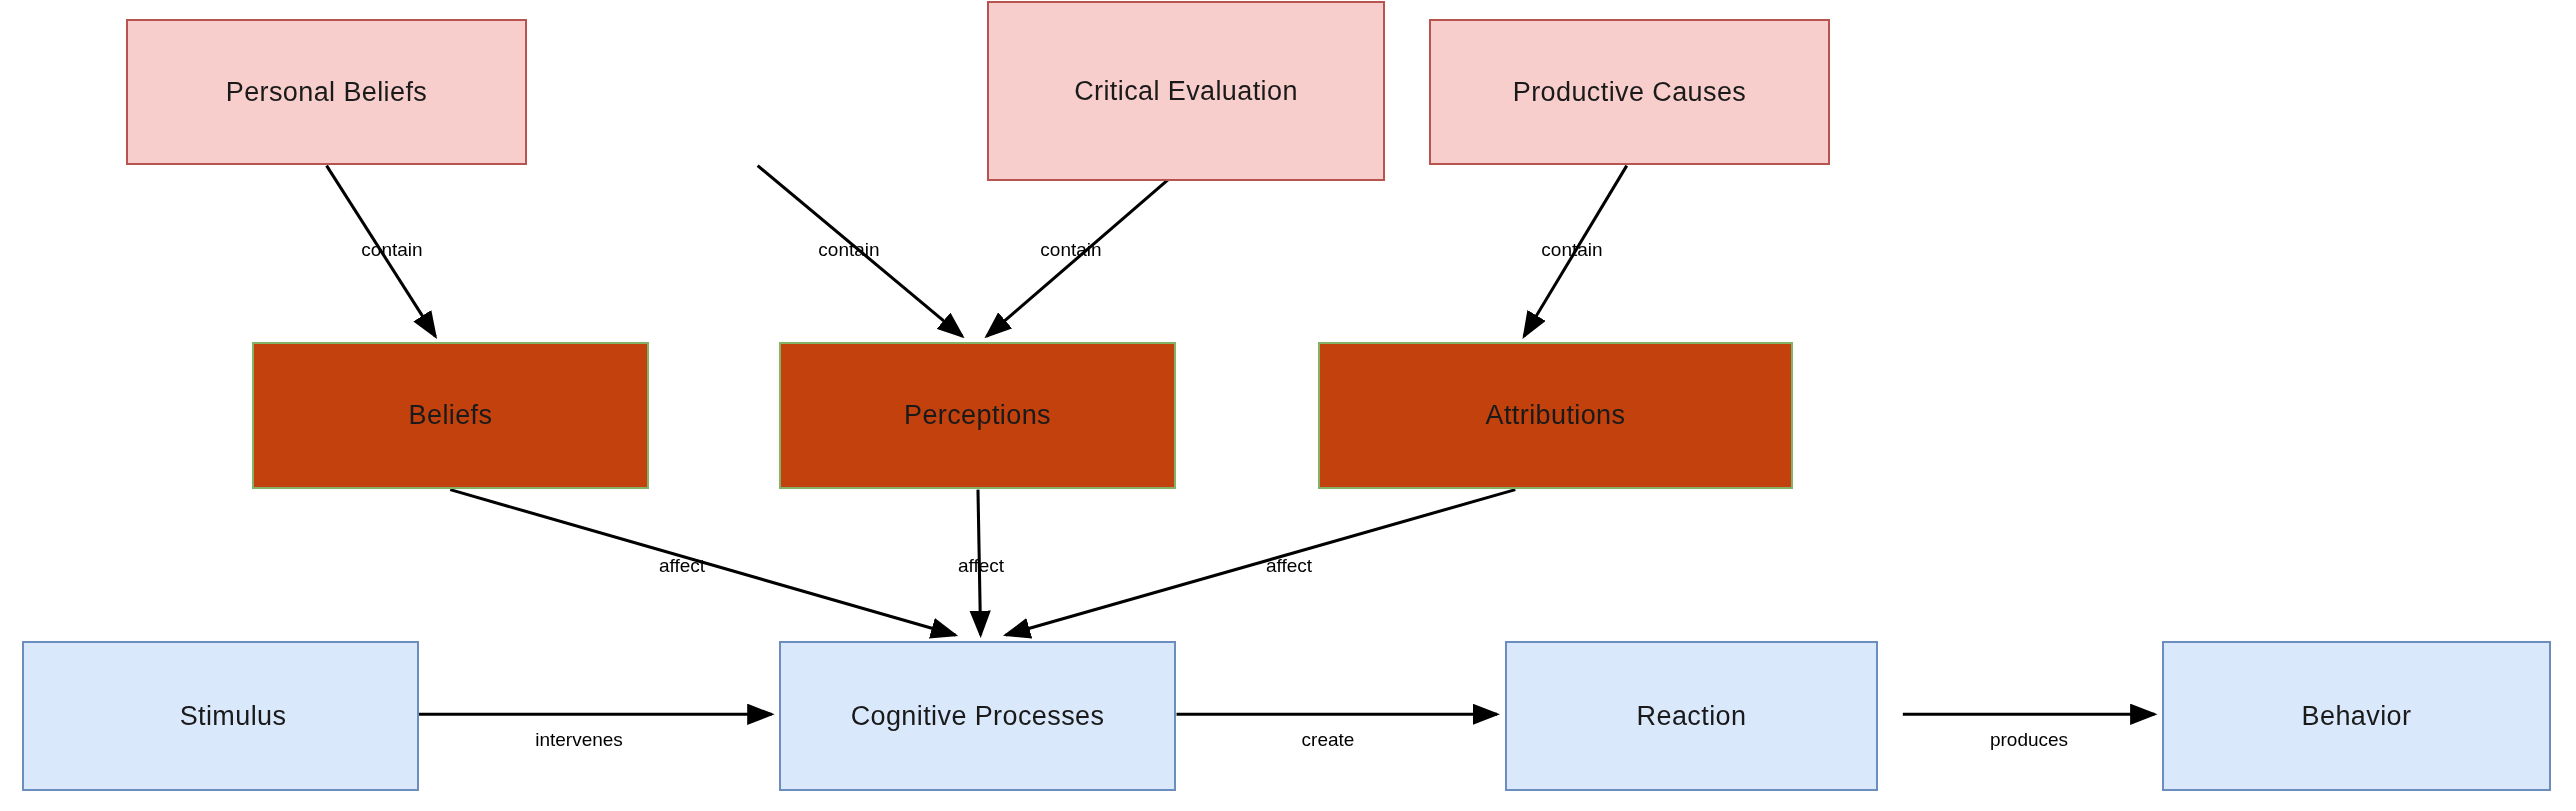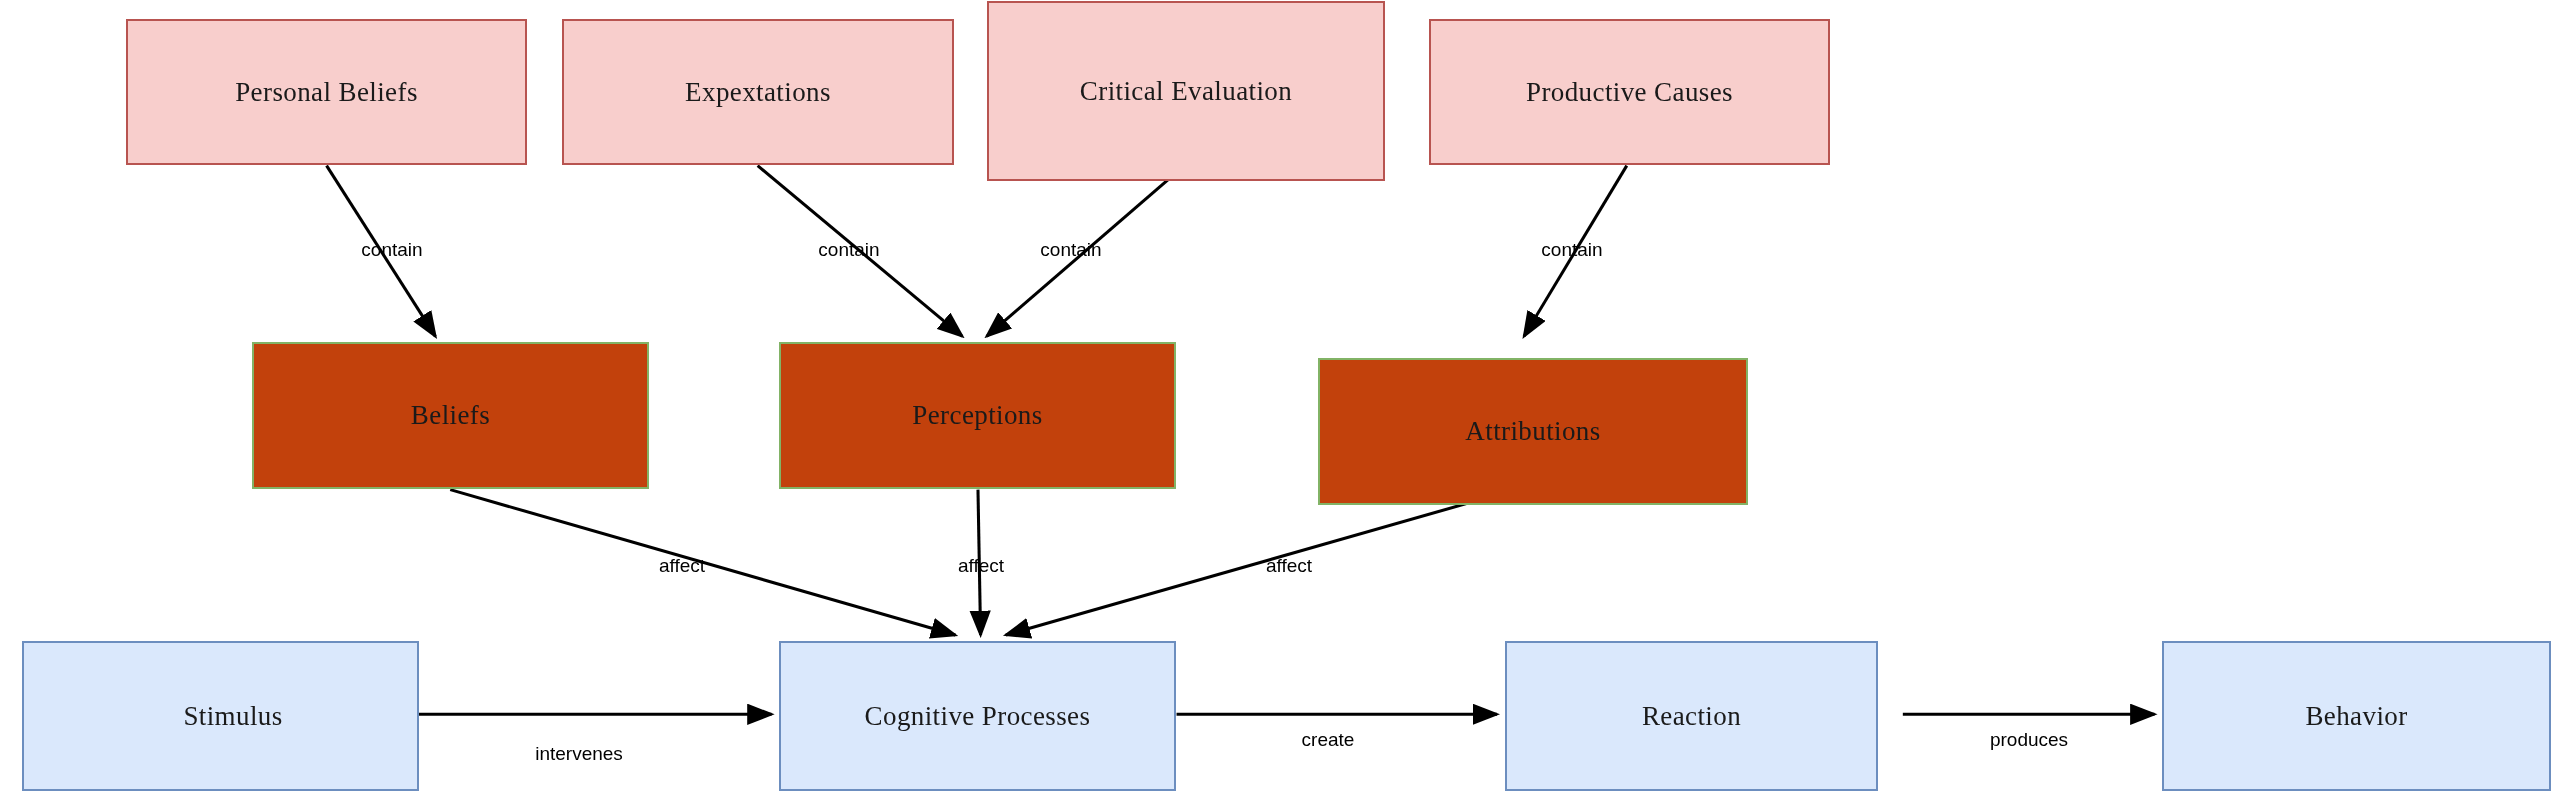--- a/index.html
+++ b/index.html
@@ -19,21 +19,20 @@
   .node {
     position: absolute;
     box-sizing: border-box;
     display: flex;
     align-items: center;
     justify-content: center;
     text-align: center;
     font-size: 27px;
     color: #1a1a1a;
     letter-spacing: 0.4px;
-    font-family: Liberation Serif, serif;
   }
   .node.red   { background: #f8cecc; border: 2.6px solid #b85450; }
   .node.green { background: #c2410c; border: 2.6px solid #82b366; }
   .node.blue  { background: #dae8fc; border: 2.6px solid #6c8ebf; }
   .edge-label {
     position: absolute;
     transform: translate(-50%, -50%);
     font-size: 19px;
     color: #000000;
     white-space: nowrap;
@@ -60,37 +59,34 @@
       <line x1="1740" y1="562" x2="1155" y2="729" marker-end="url(#arrow)"></line>
       <line x1="481" y1="820" x2="886" y2="820" marker-end="url(#arrow)"></line>
       <line x1="1351" y1="820" x2="1719" y2="820" marker-end="url(#arrow)"></line>
       <line x1="2185" y1="820" x2="2474" y2="820" marker-end="url(#arrow)"></line>
     </g>
   </svg>
 
   <div class="node red" style="left:126px; top:19px; width:401px; height:146px;">
     <span>Personal Beliefs</span>
   </div>
-  <div class="node red" style="left:562px; top:19px; width:392px; height:146px;">
-    <span>Expextations</span>
-  </div>
   <div class="node red" style="left:987px; top:1px; width:398px; height:180px;">
     <span>Critical Evaluation</span>
   </div>
   <div class="node red" style="left:1429px; top:19px; width:401px; height:146px;align-items:center;">
     <span>Productive Causes</span>
   </div>
 
   <div class="node green" style="left:252px; top:342px; width:397px; height:147px;">
     <span>Beliefs</span>
   </div>
   <div class="node green" style="left:779px; top:342px; width:397px; height:147px;">
     <span>Perceptions</span>
   </div>
-  <div class="node green" style="left:1318px; top:358px; width:430px; height:147px;">
+  <div class="node green" style="left:1318px; top:342px; width:475px; height:147px;">
     <span>Attributions</span>
   </div>
 
   <div class="node blue" style="left:22px; top:641px; width:397px; height:150px;padding-left:25px;">
     <span>Stimulus</span>
   </div>
   <div class="node blue" style="left:779px; top:641px; width:397px; height:150px;align-items:center;">
     <span>Cognitive Processes</span>
   </div>
   <div class="node blue" style="left:1505px; top:641px; width:373px; height:150px;">
@@ -100,18 +96,18 @@
     <span>Behavior</span>
   </div>
 
   <div class="edge-label" style="left:392px;  top:250px;">contain</div>
   <div class="edge-label" style="left:849px;  top:250px;">contain</div>
   <div class="edge-label" style="left:1071px; top:250px;">contain</div>
   <div class="edge-label" style="left:1572px; top:250px;">contain</div>
   <div class="edge-label" style="left:682px;  top:566px;">affect</div>
   <div class="edge-label" style="left:981px; top:566px;">affect</div>
   <div class="edge-label" style="left:1289px; top:566px;">affect</div>
-  <div class="edge-label" style="left:579px;  top:740px;margin-top:14px;">intervenes</div>
+  <div class="edge-label" style="left:579px;  top:740px;">intervenes</div>
   <div class="edge-label" style="left:1328px; top:740px;">create</div>
   <div class="edge-label" style="left:2029px; top:740px;">produces</div>
 
 </div>
 
 
 </body></html>

